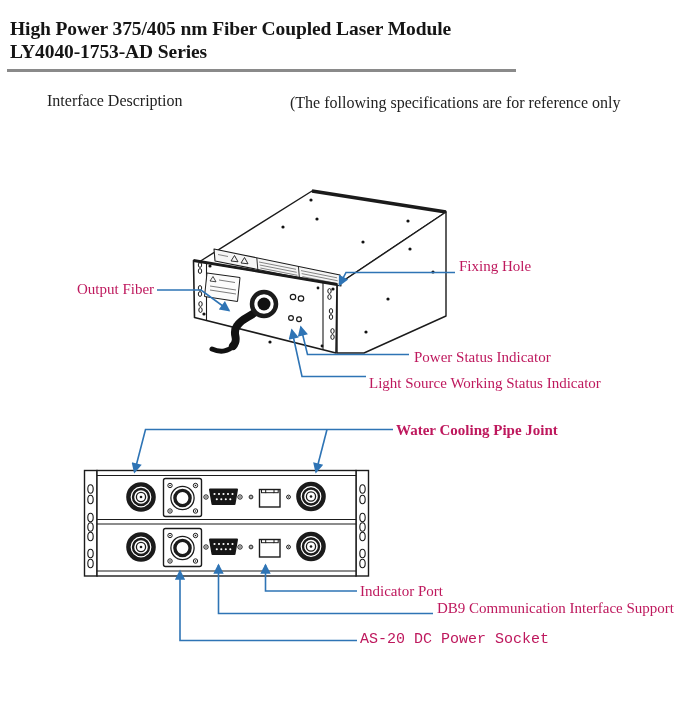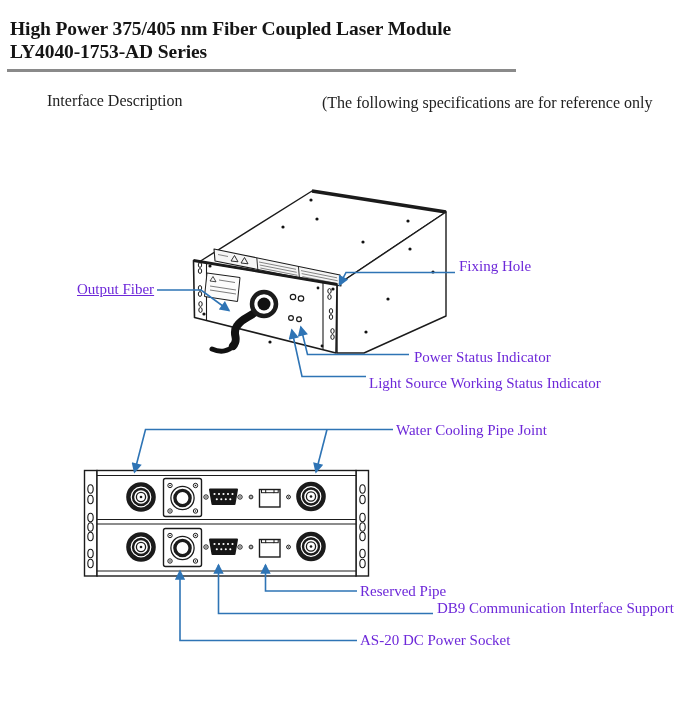--- a/index.html
+++ b/index.html
@@ -2,24 +2,24 @@
 <html><head>
 <meta charset="utf-8">
 <style>
   html,body{margin:0;padding:0;background:#ffffff;}
   .page{position:relative;width:676px;height:709px;background:#ffffff;overflow:hidden;
         font-family:"Liberation Serif",serif;color:#1a1a1a;border-radius:20px;}
   .title-block{position:absolute;left:10px;top:17px;line-height:23px;}
   .title-line{font-size:19.5px;font-weight:bold;color:#151515;letter-spacing:-0.1px;white-space:nowrap;}
   .rule{position:absolute;left:7px;top:69px;width:509px;height:3px;background:#8a8a8a;}
   .section-heading{position:absolute;left:47px;top:92px;font-size:16px;color:#222;white-space:nowrap;}
-  .disclaimer{position:absolute;left:290px;top:92px;font-size:16px;color:#222;line-height:22px;margin-left:32px;}
+  .disclaimer{position:absolute;left:290px;top:92px;font-size:16px;color:#222;line-height:22px;}
   .disclaimer div{white-space:nowrap;}
   .drawing{position:absolute;left:0;top:0;}
-  .callout-label{position:absolute;font-size:15px;color:#6d28d9;white-space:nowrap;line-height:16px;text-align:right;}
+  .callout-label{position:absolute;font-size:15px;color:#be185d;white-space:nowrap;line-height:16px;text-align:right;}
   .callout-label.two-line{line-height:17.5px;}
 </style>
 </head>
 <body>
 
 <div class="page">
 
   <div class="title-block">
     <div class="title-line">High Power 375/405 nm Fiber Coupled Laser Module</div>
     <div class="title-line">LY4040-1753-AD Series</div>
@@ -219,25 +219,25 @@
       <path d="M409,354.5 H307.5 L300.8,327" marker-end="url(#arrow)"></path>
       <path d="M366,376.5 H302 L291.8,330" marker-end="url(#arrow)"></path>
       <path d="M393,429.5 H145.5 L134.5,472" marker-end="url(#arrow)"></path>
       <path d="M327,429.5 L316,472" marker-end="url(#arrow)"></path>
       <path d="M357,591 H265.5 V565" marker-end="url(#arrow)"></path>
       <path d="M433,613.5 H218.5 V565" marker-end="url(#arrow)"></path>
       <path d="M357,640.5 H180 V571" marker-end="url(#arrow)"></path>
     </g>
   </svg>
 
-  <div class="callout-label" style="left:77px;top:281px;text-decoration:underline;">Output Fiber</div>
+  <div class="callout-label" style="left:77px;top:281px;">Output Fiber</div>
   <div class="callout-label" style="left:459px;top:258px;">Fixing Hole</div>
   <div class="callout-label" style="left:369px;top:375px;">Light Source Working Status Indicator</div>
   <div class="callout-label" style="left:414px;top:349px;">Power Status Indicator</div>
 
-  <div class="callout-label" style="left:396px;top:422px;">Water Cooling Pipe Joint</div>
-  <div class="callout-label" style="left:360px;top:583px;">Reserved Pipe</div>
+  <div class="callout-label" style="left:396px;top:422px;font-weight:bold;">Water Cooling Pipe Joint</div>
+  <div class="callout-label" style="left:360px;top:583px;">Indicator Port</div>
   <div class="callout-label two-line" style="left:437px;top:600px;">
     <div>DB9 Communication Interface Support</div>
   </div>
-  <div class="callout-label" style="left:360px;top:632px;">AS-20 DC Power Socket</div>
+  <div class="callout-label" style="left:360px;top:632px;font-family:Liberation Mono, monospace;">AS-20 DC Power Socket</div>
 
 </div>
 
 </body></html>

